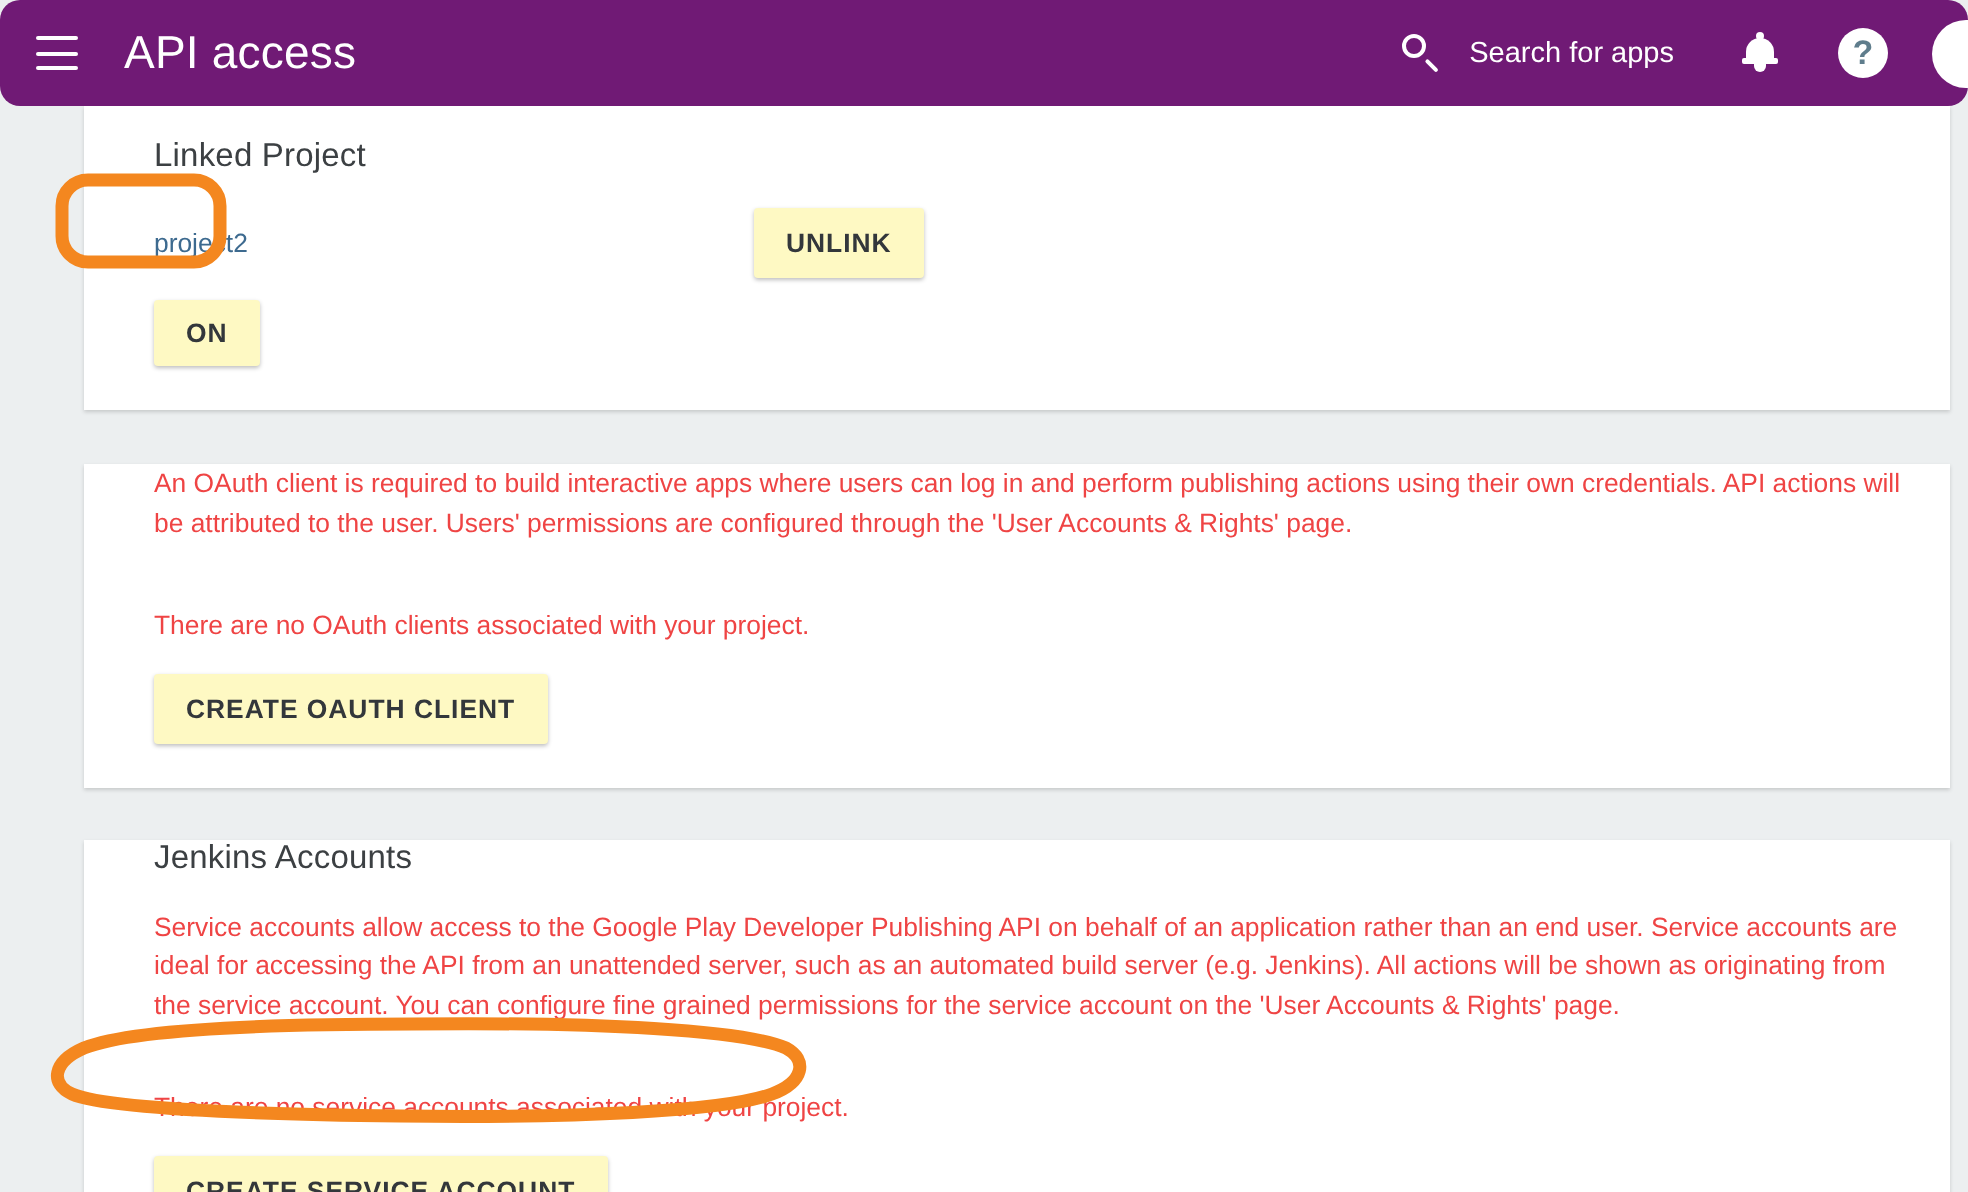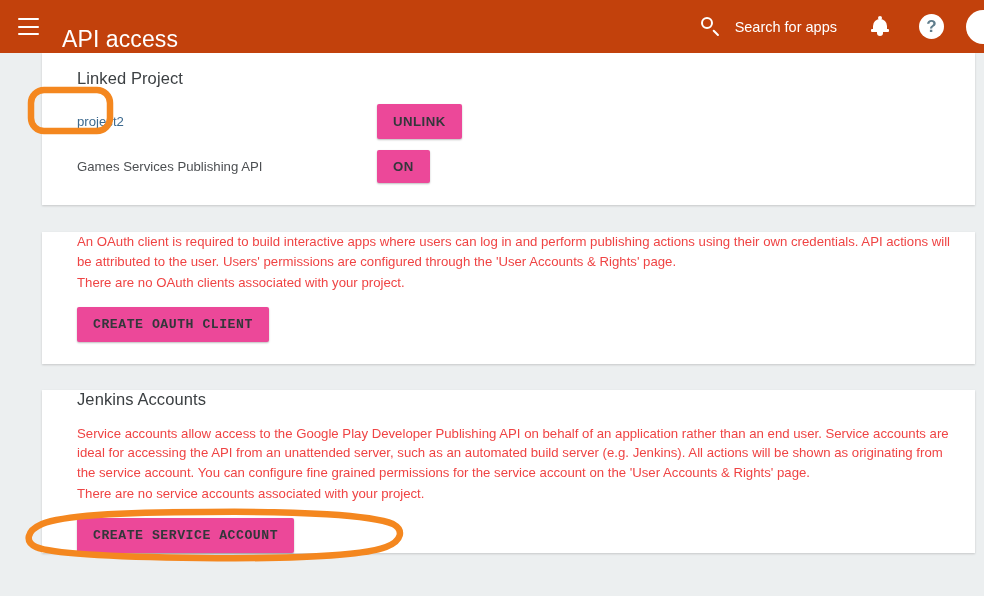--- a/index.html
+++ b/index.html
@@ -12,26 +12,27 @@
     overflow: hidden;
     background: #eceff0;
     font-family: "Liberation Sans", sans-serif;
     -webkit-font-smoothing: antialiased;
   }
 
   
   .appbar {
     position: relative;
     height: 53px;
-    background: #c2410c;
-    display: flex;
-    align-items: flex-end;
+    background: #701a75;
+    display: flex;
+    align-items: center;
     padding: 0 0 0 0;
     box-sizing: border-box;
     z-index: 5;
+    border-radius: 10px;
   }
   .hamburger {
     width: 44px;
     height: 53px;
     display: flex;
     flex-direction: column;
     align-items: center;
     justify-content: center;
     cursor: pointer;
     margin-left: 6px;
@@ -182,21 +183,21 @@
   .card-body { padding: 0 0 0 17px; }
 
   .para {
     font-size: 13.2px;
     line-height: 19.5px;
     color: #ef4444;
     margin: 0;
     max-width: 930px;
   }
   .para.tight { margin-top: 15px; }
-  .para.sub { margin-top: 2px; }
+  .para.sub { margin-top: 32px; }
 
   
   .row {
     display: flex;
     align-items: center;
     min-height: 34px;
   }
   .link-row { margin-top: 16px; align-items: center; }
   .api-row  { margin-top: 10px; }
 
@@ -206,35 +207,35 @@
     width: 300px;
   }
   .project-link {
     font-size: 13.2px;
     color: #3d6a8f;
     text-decoration: none;
     cursor: pointer;
   }
 
   .btn {
-    background: #ec4899;
+    background: #fef9c3;
     border: none;
     border-radius: 2px;
     box-shadow: 0 1px 2px rgba(0,0,0,0.26);
     color: #33373b;
     font-family: "Liberation Sans", sans-serif;
     font-size: 13.2px;
     font-weight: 700;
     letter-spacing: 0.5px;
     padding: 10px 16px;
     cursor: pointer;
     white-space: nowrap;
   }
   .btn.small { padding: 9px 16px; }
-  .btn-create { margin-top: 14px; font-family: Liberation Mono, monospace; }
+  .btn-create { margin-top: 14px; }
 
   
   .annot-layer {
     position: absolute;
     left: 0;
     top: 0;
     width: 984px;
     height: 596px;
     pointer-events: none;
     z-index: 50;
@@ -283,21 +284,20 @@
     <div class="card-body">
 
       <div class="row link-row">
         <div class="row-label">
           <a class="project-link" href="#">project2</a>
         </div>
         <button class="btn">UNLINK</button>
       </div>
 
       <div class="row api-row">
-        <div class="row-label">Games Services Publishing API</div>
         <button class="btn small">ON</button>
       </div>
 
       <div style="height:22px"></div>
     </div>
   </div>
 
   <div class="gap"></div>
 
   <div class="card">

